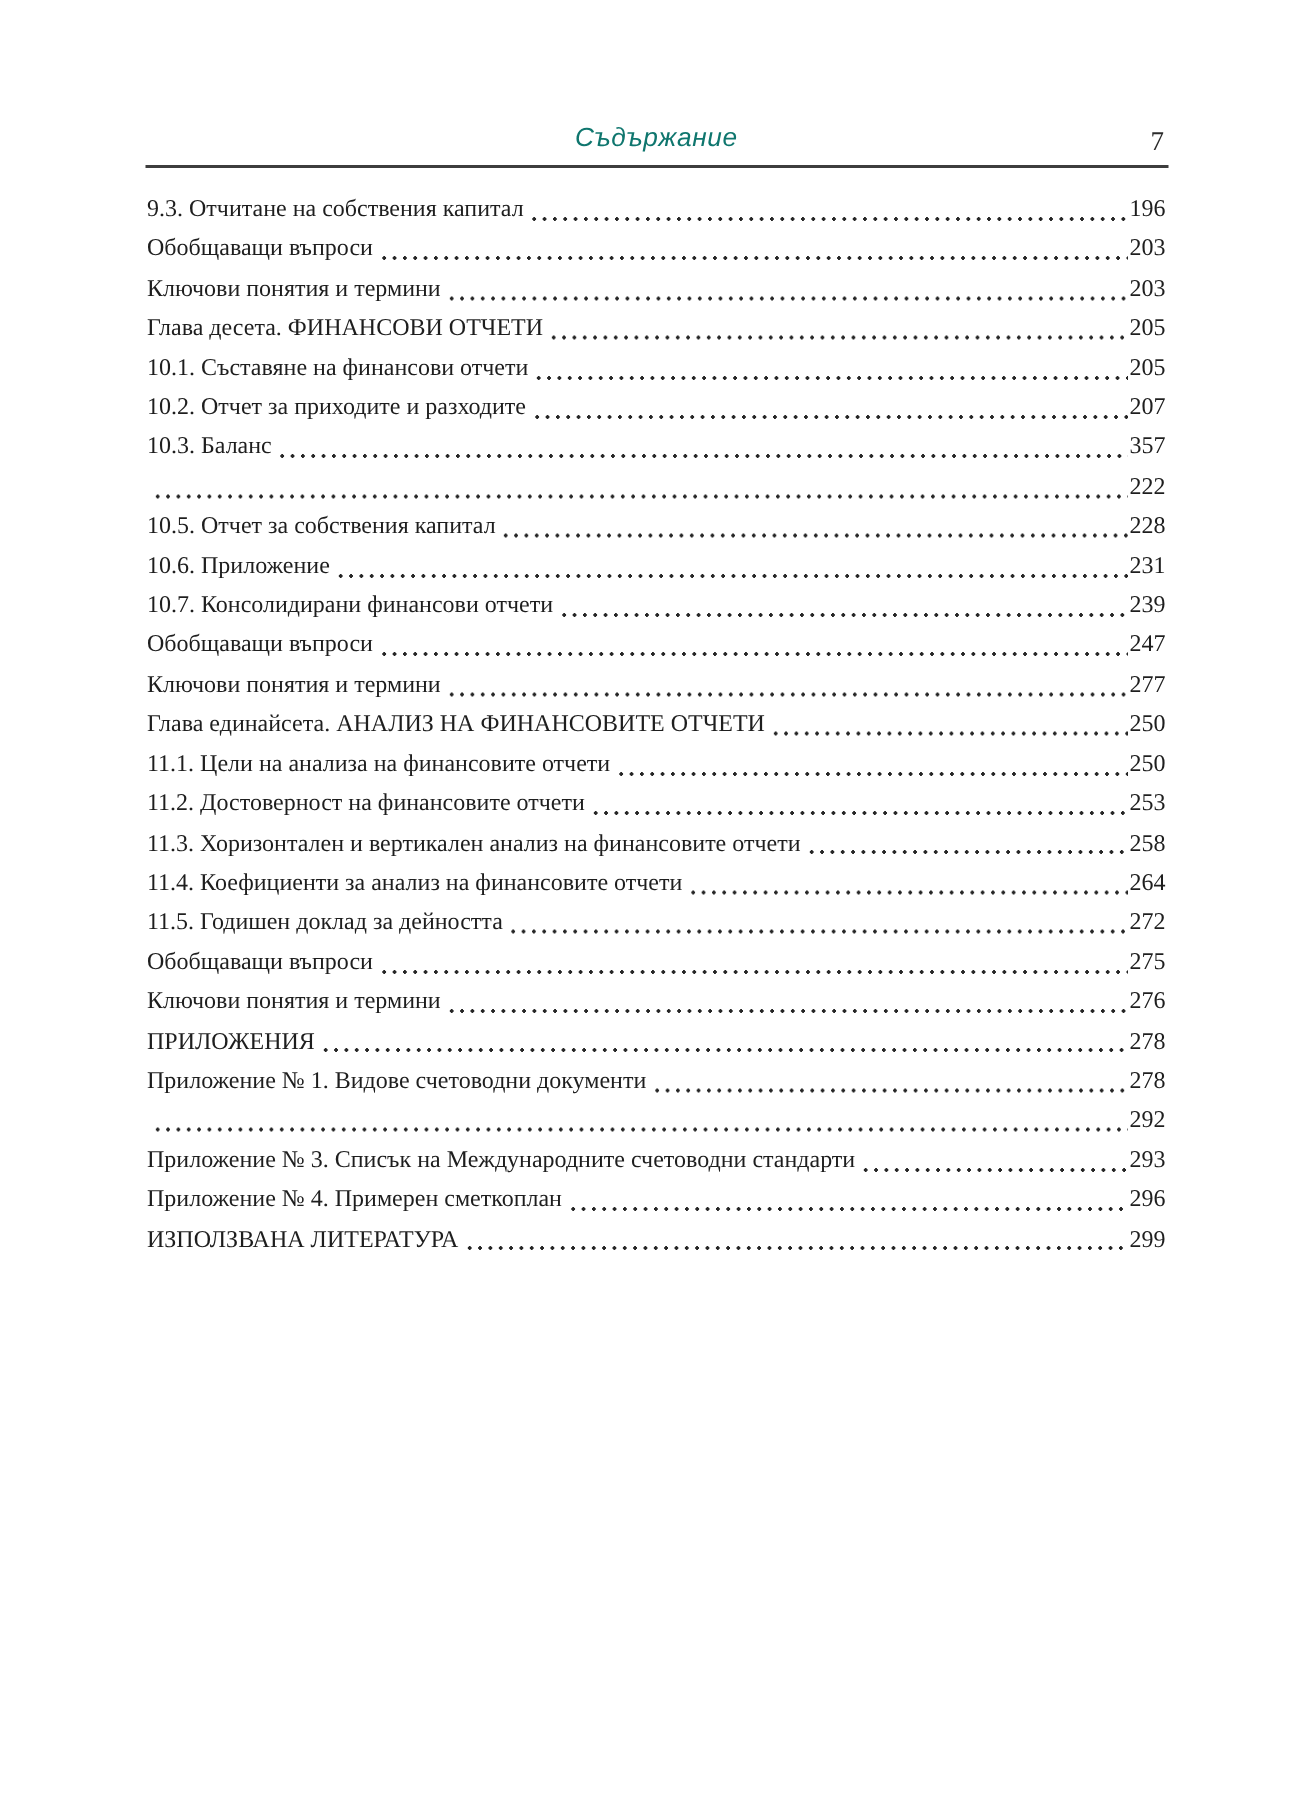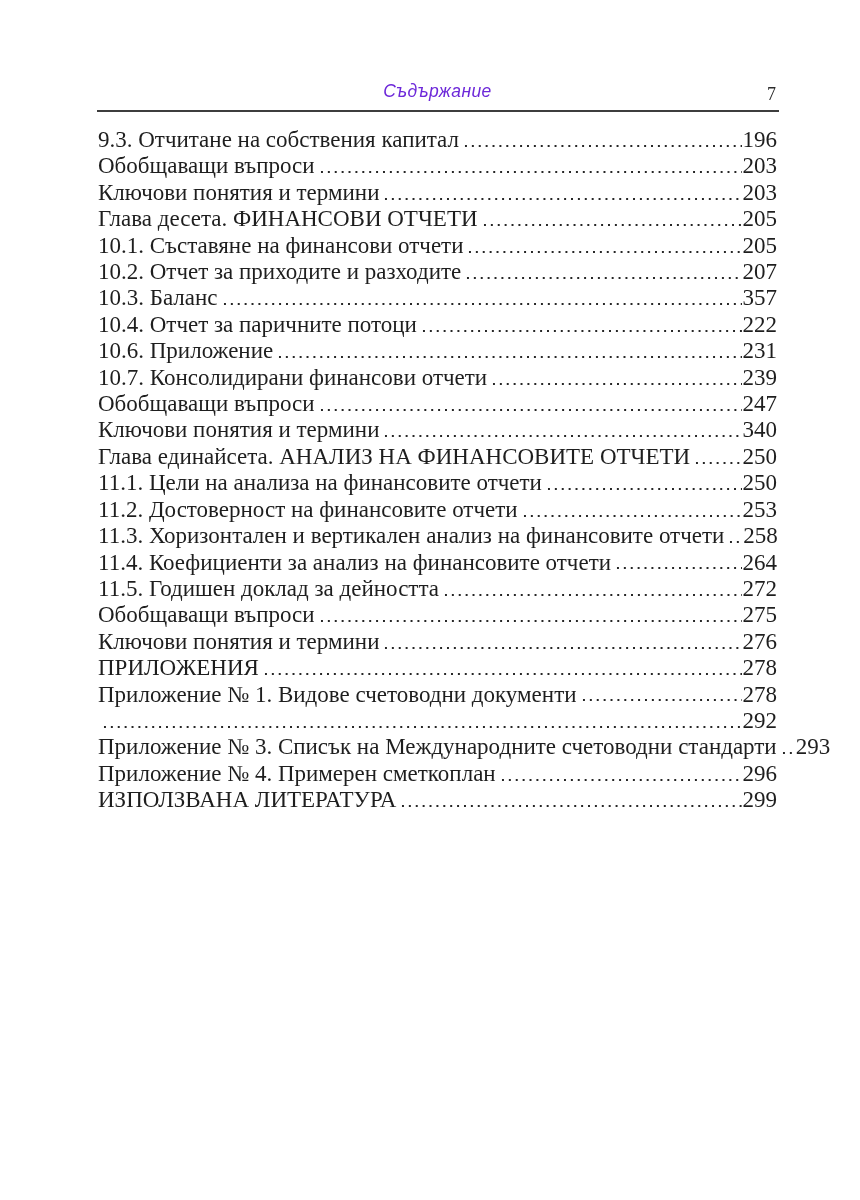--- a/index.html
+++ b/index.html
@@ -30,41 +30,41 @@
   .header-title {
     position: absolute;
     left: 0;
     right: 0;
     bottom: 10px;
     text-align: center;
     font-family: "Liberation Sans", "DejaVu Sans", sans-serif;
     font-style: italic;
     font-size: 17.5px;
     letter-spacing: 0.4px;
-    color: #6d28d9;
+    color: #0f766e;
   }
   .header-page-number {
     position: absolute;
     right: 1px;
     bottom: 7px;
     font-size: 18px;
     color: #2b2b2b;
   }
   .header-rule {
     position: absolute;
     left: -1px;
     right: -2px;
     bottom: 0;
     height: 0;
     border-bottom: 2px solid #3d3d3d;
   }
   
   .toc {
     padding-top: 15px;
-    font-size: 23px;
+    font-size: 16px;
     line-height: 26.4px;
   }
   .toc-section + .toc-section {
   }
   .toc-row {
     display: flex;
     align-items: stretch;
   }
   .toc-title {
     white-space: nowrap;
@@ -130,43 +130,47 @@
     <span class="toc-title">10.2. Отчет за приходите и разходите</span>
     <span class="toc-leader"></span>
     <span class="toc-page">207</span>
   </div>
           <div class="toc-row">
     <span class="toc-title">10.3. Баланс</span>
     <span class="toc-leader"></span>
     <span class="toc-page">357</span>
   </div>
           <div class="toc-row">
-    <span class="toc-title">10.4. Отчет за паричните потоци</span>
     <span class="toc-leader"></span>
     <span class="toc-page">222</span>
   </div>
           <div class="toc-row">
+    <span class="toc-title">10.5. Отчет за собствения капитал</span>
+    <span class="toc-leader"></span>
+    <span class="toc-page">228</span>
+  </div>
+          <div class="toc-row">
     <span class="toc-title">10.6. Приложение</span>
     <span class="toc-leader"></span>
     <span class="toc-page">231</span>
   </div>
           <div class="toc-row">
     <span class="toc-title">10.7. Консолидирани финансови отчети</span>
     <span class="toc-leader"></span>
     <span class="toc-page">239</span>
   </div>
           <div class="toc-row">
     <span class="toc-title">Обобщаващи въпроси</span>
     <span class="toc-leader"></span>
     <span class="toc-page">247</span>
   </div>
           <div class="toc-row">
     <span class="toc-title">Ключови понятия и термини</span>
     <span class="toc-leader"></span>
-    <span class="toc-page">340</span>
+    <span class="toc-page">277</span>
   </div>
         </section>
         <section class="toc-section">
           <div class="toc-row">
     <span class="toc-title">Глава единайсета. АНАЛИЗ НА ФИНАНСОВИТЕ ОТЧЕТИ</span>
     <span class="toc-leader"></span>
     <span class="toc-page">250</span>
   </div>
           <div class="toc-row">
     <span class="toc-title">11.1. Цели на анализа на финансовите отчети</span>

